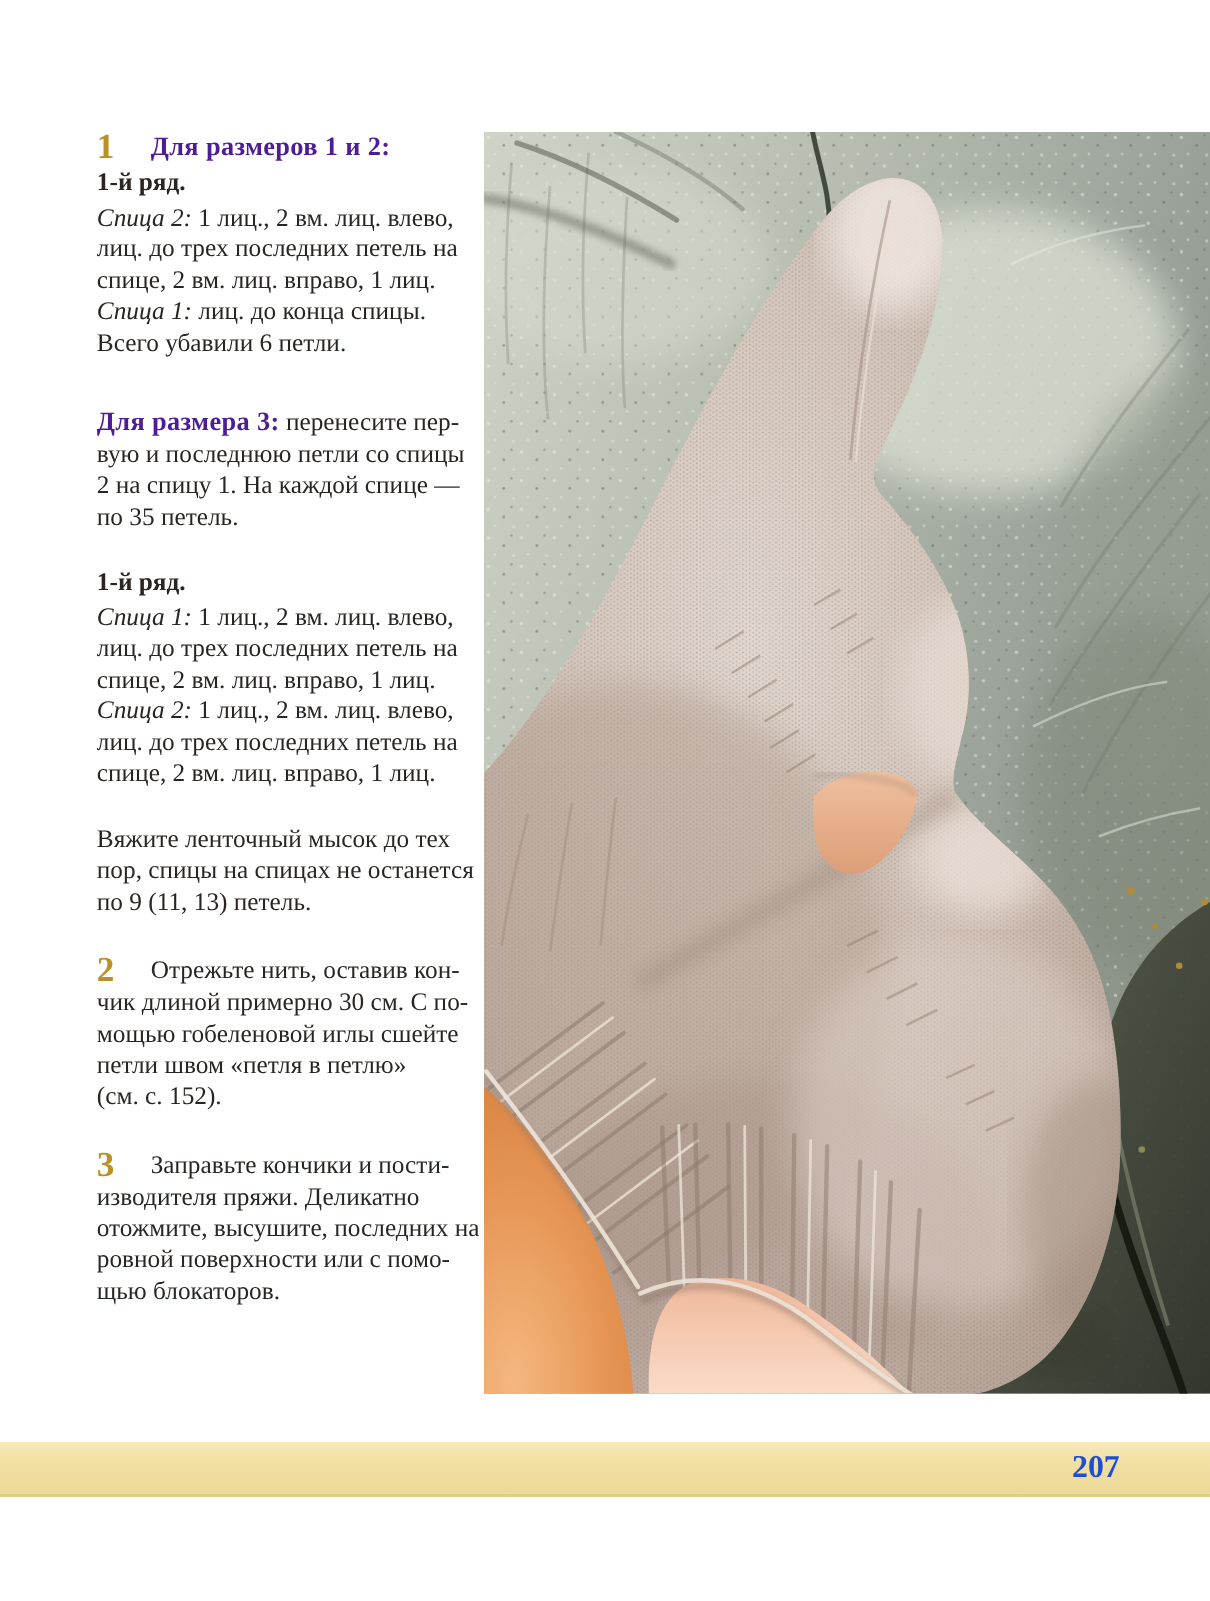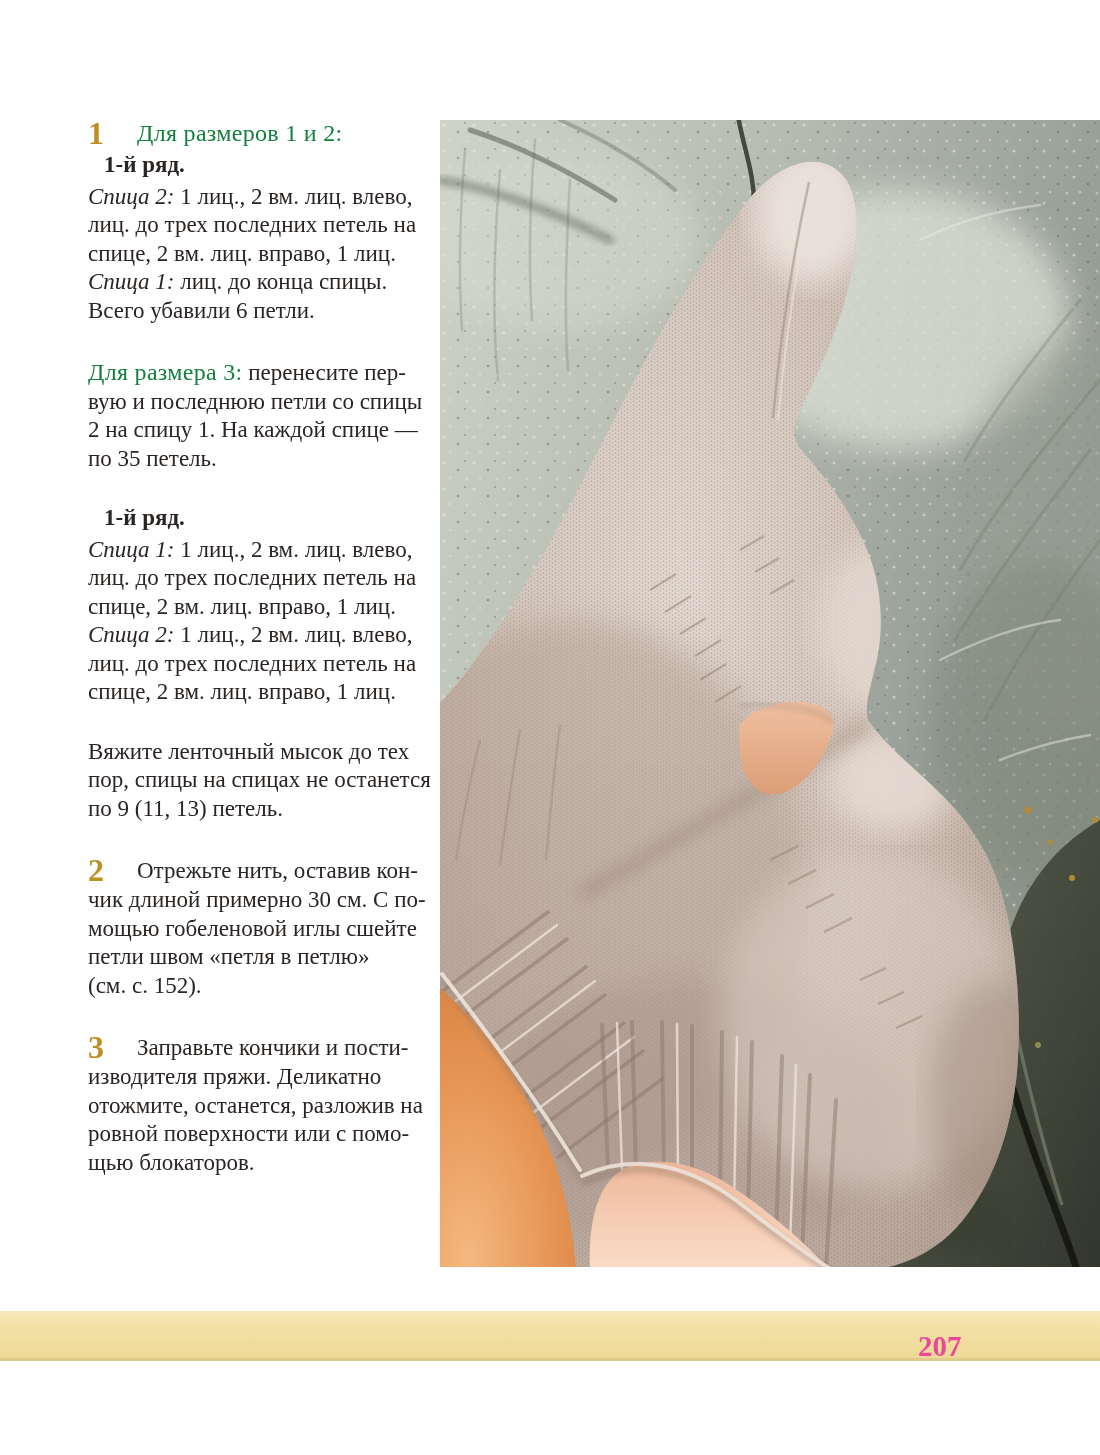--- a/index.html
+++ b/index.html
@@ -5,44 +5,44 @@
   html,body{margin:0;padding:0;}
   body{
     width:1100px;height:1455px;position:relative;background:#ffffff;
     font-family:"Liberation Serif", serif;overflow:hidden;
   }
   .col{
     position:absolute;left:88px;top:116px;width:352px;
     color:#2a2522;font-size:23px;line-height:28.5px;
   }
   .line{white-space:nowrap;}
-  .b{font-weight:bold;margin-left:16px;}
+  .b{font-weight:bold;}
   .it{font-style:italic;text-align:right;}
-  .gold{color:#15803d;font-weight:normal;font-size:24px;letter-spacing:.3px;}
+  .gold{color:#4c1d95;font-weight:bold;font-size:24px;letter-spacing:.3px;}
   .num{
     color:#bd9026;font-weight:bold;font-size:32px;line-height:1;
     display:inline-block;width:49px;vertical-align:-3px;
   }
   .head-line{line-height:35px;}
   .blk{margin-top:31px;}
   .blk:first-child{margin-top:0;}
-  .blk.sz3{margin-top:33px;}
+  .blk.sz3{margin-top:44px;}
   .row-label{margin-bottom:3px;}
   .photo{
     position:absolute;left:440px;top:120px;width:660px;height:1147px;
     overflow:hidden;
   }
   .band{
     position:absolute;left:0;top:1311px;width:1100px;height:47px;
     background:linear-gradient(#f7e9ba,#f2e0a4 35%,#eeda97);
     border-bottom:3px solid #e0cb8a;
   }
   .pagenum{
-    position:absolute;left:918px;top:1318px;width:100px;text-align:left;
-    font-weight:bold;font-size:29px;color:#ec4899;margin-top:12px;
+    position:absolute;left:918px;top:1318px;width:100px;text-align:right;
+    font-weight:bold;font-size:29px;color:#1d4ed8;
   }
 </style>
 </head>
 <body>
 
 <div>
 
   <div class="col">
 
     <div class="blk">
@@ -84,21 +84,21 @@
       <div class="line"><span class="num">2</span><span>Отрежьте нить, оставив кон-</span></div>
       <div class="line">чик длиной примерно 30 см. С по-</div>
       <div class="line">мощью гобеленовой иглы сшейте</div>
       <div class="line">петли швом «петля в петлю»</div>
       <div class="line">(см. с. 152).</div>
     </div>
 
     <div class="blk">
       <div class="line"><span class="num">3</span><span>Заправьте кончики и пости-</span></div>
       <div class="line">изводителя пряжи. Деликатно</div>
-      <div class="line">отожмите, останется, разложив на</div>
+      <div class="line">отожмите, высушите, последних на</div>
       <div class="line">ровной поверхности или с помо-</div>
       <div class="line">щью блокаторов.</div>
     </div>
 
   </div>
 
   <div class="photo">
     <svg width="660" height="1147" viewBox="0 0 660 1147" xmlns="http://www.w3.org/2000/svg">
       <defs>
         <linearGradient id="gWood" x1="0" y1="0" x2="1" y2="0.55">

